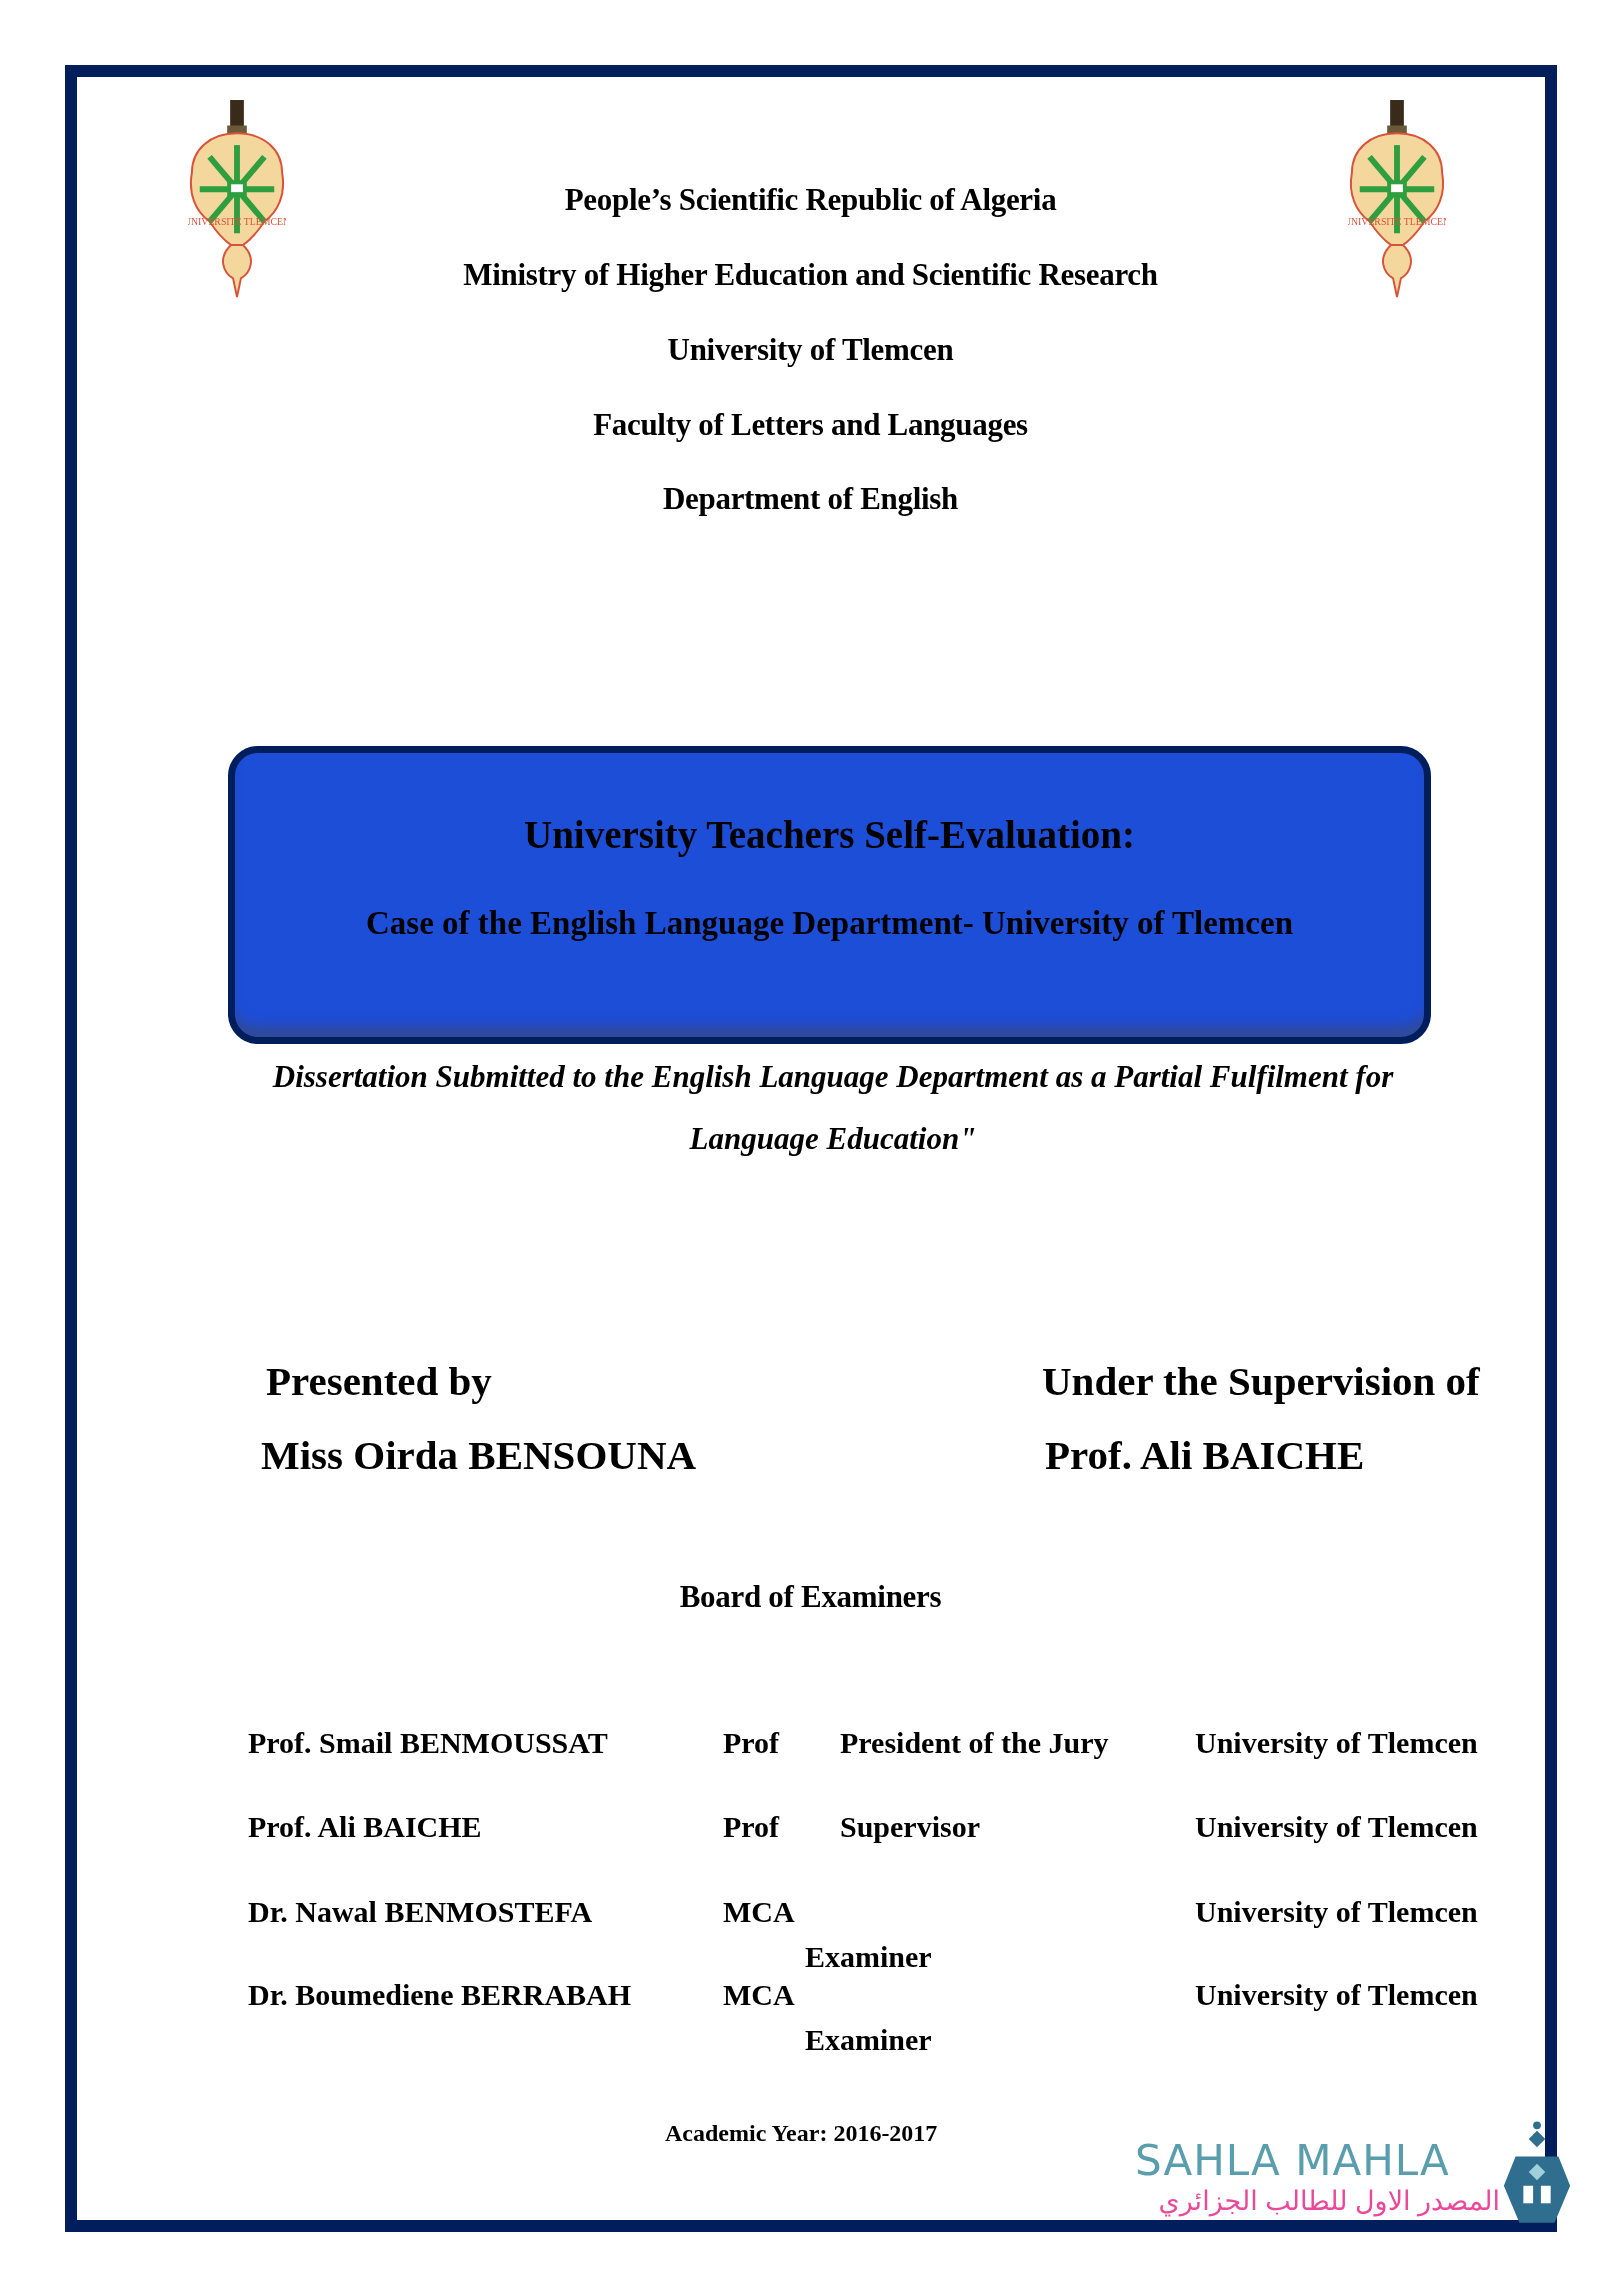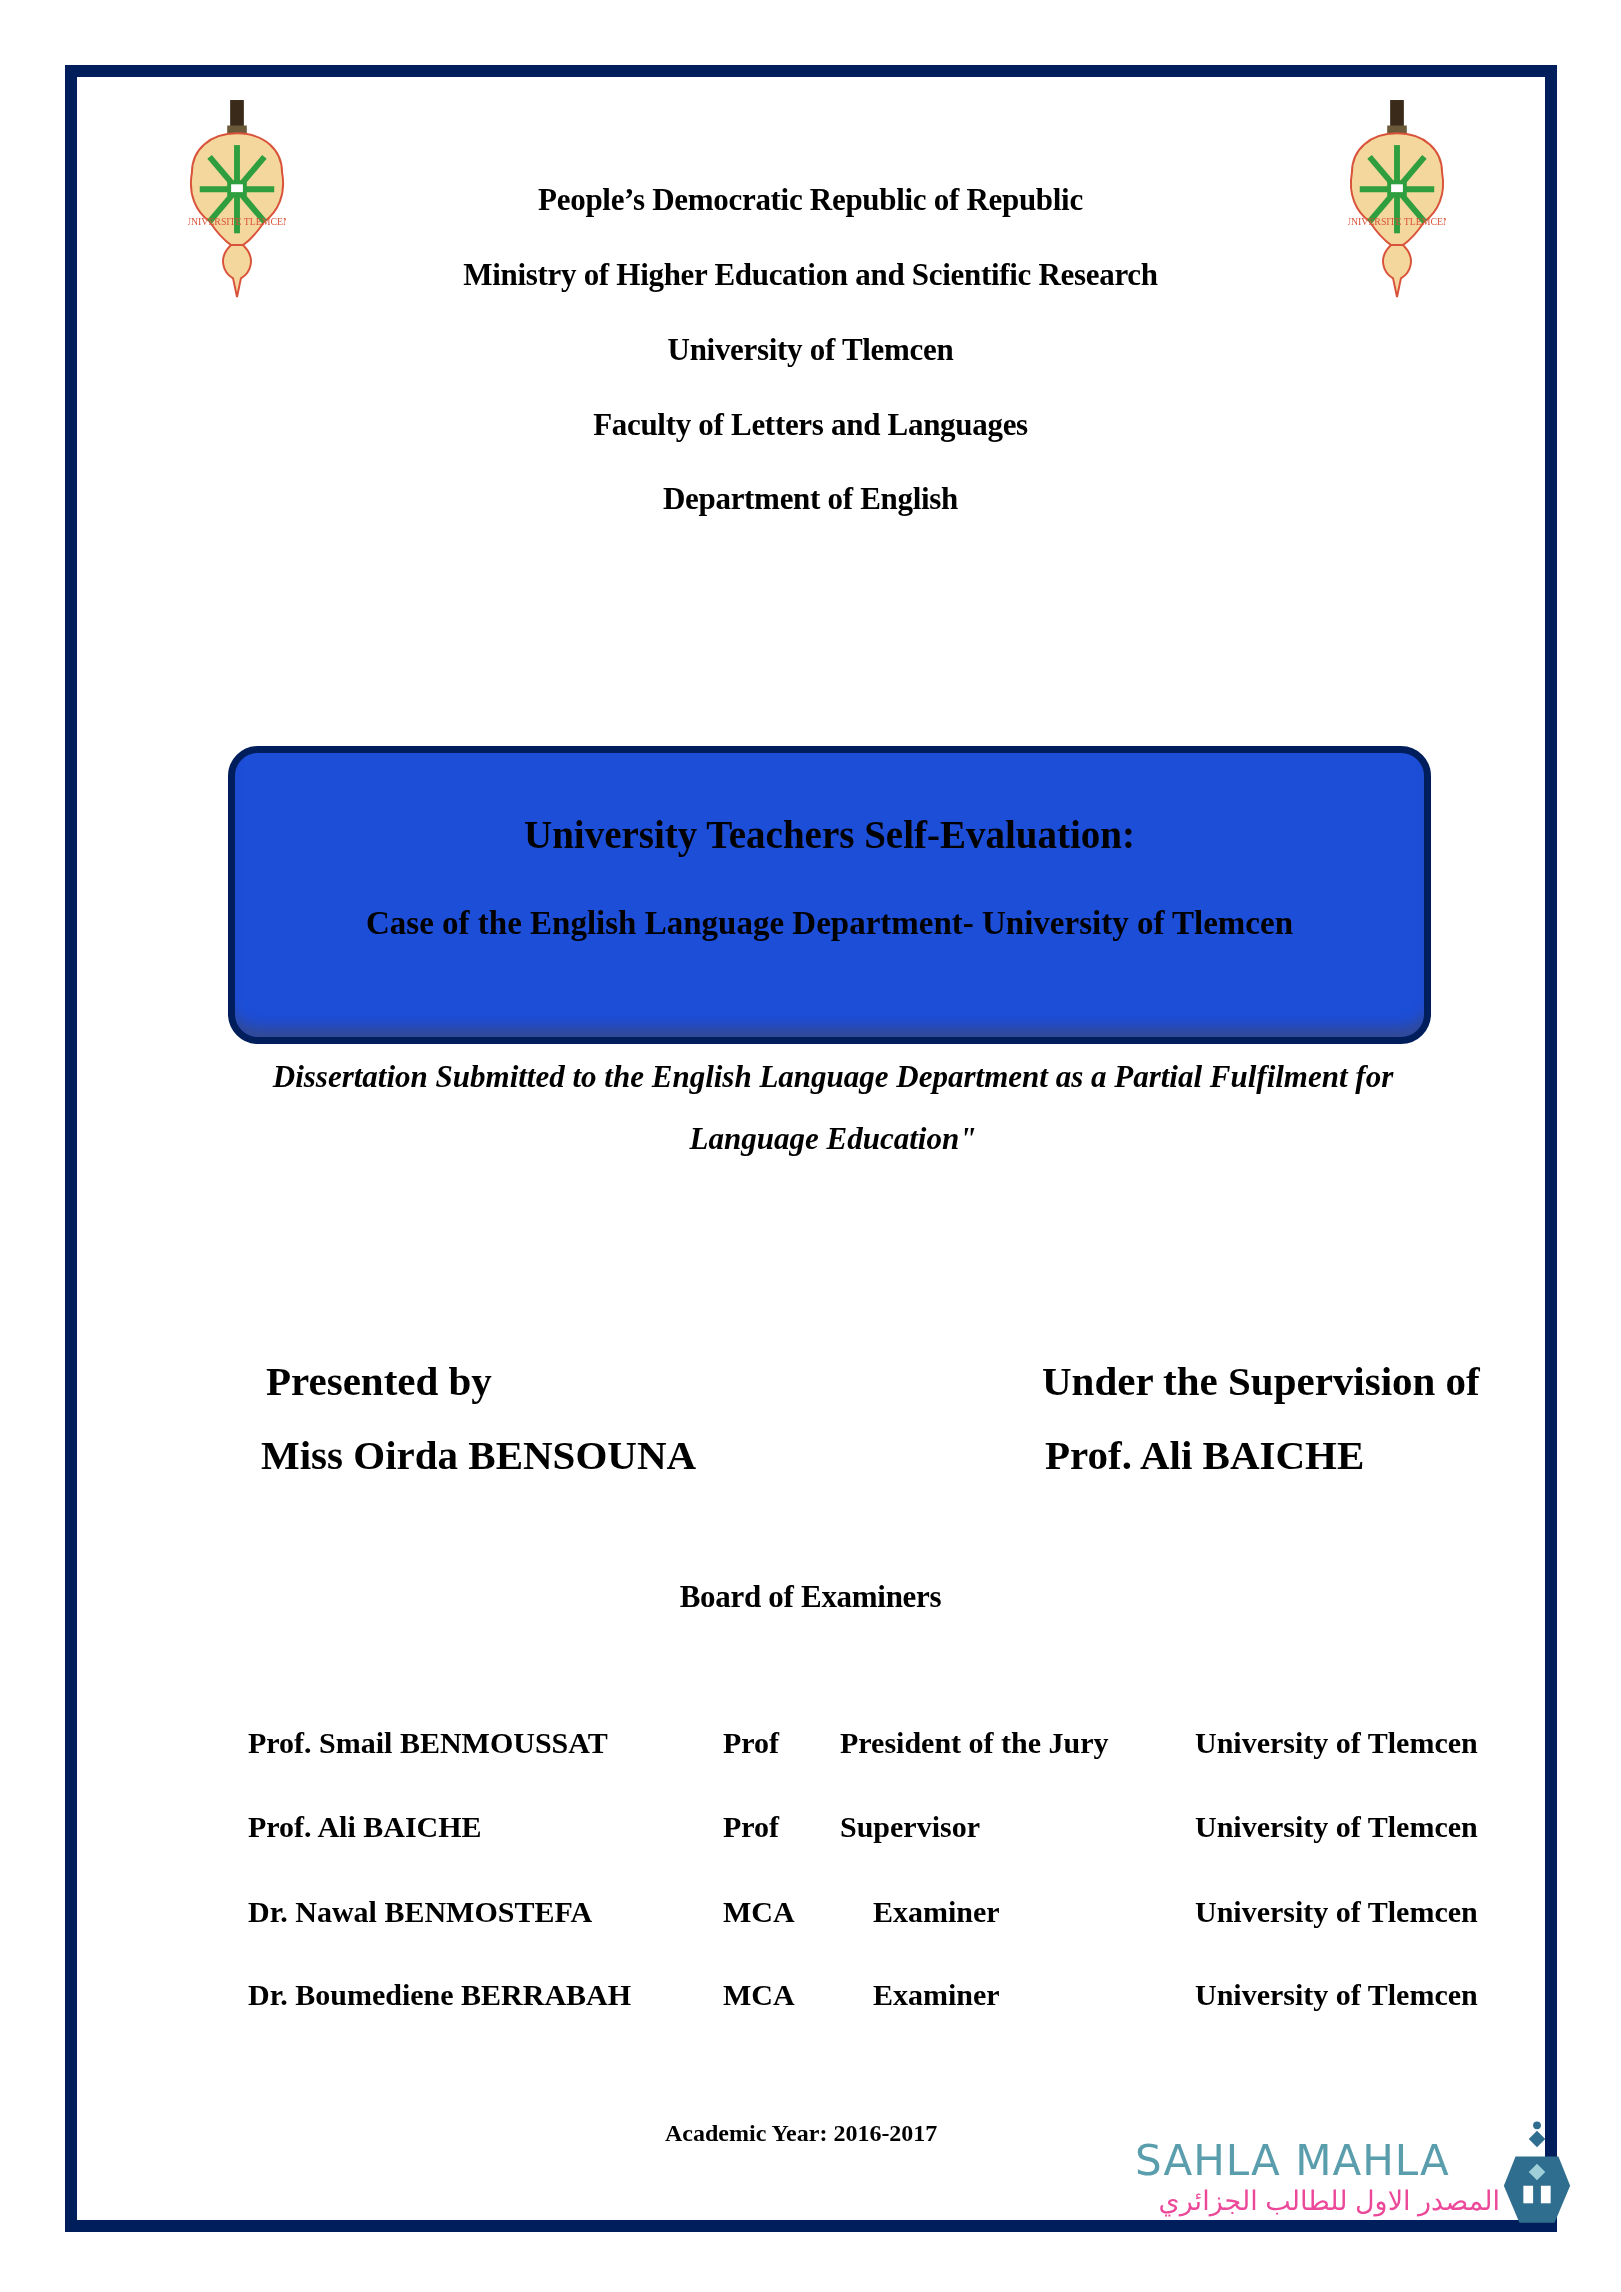--- a/index.html
+++ b/index.html
@@ -20,21 +20,21 @@
   .title2 { position: absolute; left: 0; width: 100%; top: 152px; text-align: center;
             font-weight: bold; font-size: 33px; }
   .diss { position: absolute; left: 196px; width: 1274px; top: 1046px; text-align: center;
           font-weight: bold; font-style: italic; font-size: 31px; line-height: 62px; }
   .lbl { position: absolute; font-weight: bold; font-size: 41px; white-space: nowrap; }
   .row { position: absolute; left: 0; width: 1621px; height: 39px; font-weight: bold; font-size: 30px; }
   .row span { position: absolute; top: 0; white-space: nowrap; }
   .c-name { left: 248px; }
   .c-grade { left: 723px; }
   .c-role { left: 840px; }
-  .c-role.alt { left: 873px; }
+  .c-role.alt { left: 805px; margin-top: 45px; }
   .c-univ { left: 1195px; }
   .year { position: absolute; left: 665px; top: 2120px; font-weight: bold; font-size: 24px; }
   .wm { position: absolute; left: 1135px; top: 2137px; width: 431px; height: 94px; }
   .wm-text { position: absolute; left: 0; top: 0; font-family: "DejaVu Sans", sans-serif;
              font-size: 42px; color: #5A9EAD; letter-spacing: 1px; line-height: 47px; }
   .wm-ar { position: absolute; left: 0; top: 49px; width: 365px; text-align: right; direction: rtl;
            font-family: Liberation Sans, sans-serif; font-size: 27px; color: #ec4899; line-height: 31px; }
   .wm-icon { position: absolute; left: 363px; top: -19.6px; width: 78px; height: 118px; }
 </style>
 </head>
@@ -67,21 +67,21 @@
     <line x1="12" y1="95" x2="88" y2="95"></line>
     <line x1="22" y1="62" x2="78" y2="128"></line>
     <line x1="78" y1="62" x2="22" y2="128"></line>
   </g>
   <rect x="40" y="86" width="20" height="16" fill="#2E9E3E"></rect>
   <rect x="44" y="90" width="12" height="8" fill="#fff"></rect>
   <text x="50" y="132" font-size="10" text-anchor="middle" fill="#D9533A" font-family="Liberation Serif, serif">UNIVERSITE TLEMCEN</text>
   <path d="M44 152 C30 165 36 180 46 186 L50 205 L54 186 C64 180 70 165 56 152Z" fill="#F4D79C" stroke="#D9533A" stroke-width="2"></path>
 </svg>
 
-<div class="hdr" style="top:182px">People’s Democratic Republic of Republic</div>
+<div class="hdr" style="top:182px">People’s Scientific Republic of Algeria</div>
 <div class="hdr" style="top:257px">Ministry of Higher Education and Scientific Research</div>
 <div class="hdr" style="top:332px">University of Tlemcen</div>
 <div class="hdr" style="top:407px">Faculty of Letters and Languages</div>
 <div class="hdr" style="top:481px">Department of English</div>
 
 <div class="titlebox">
   <div class="title1">University Teachers Self-Evaluation:</div>
   <div class="title2">Case of the English Language Department- University of Tlemcen</div>
 </div>
 

